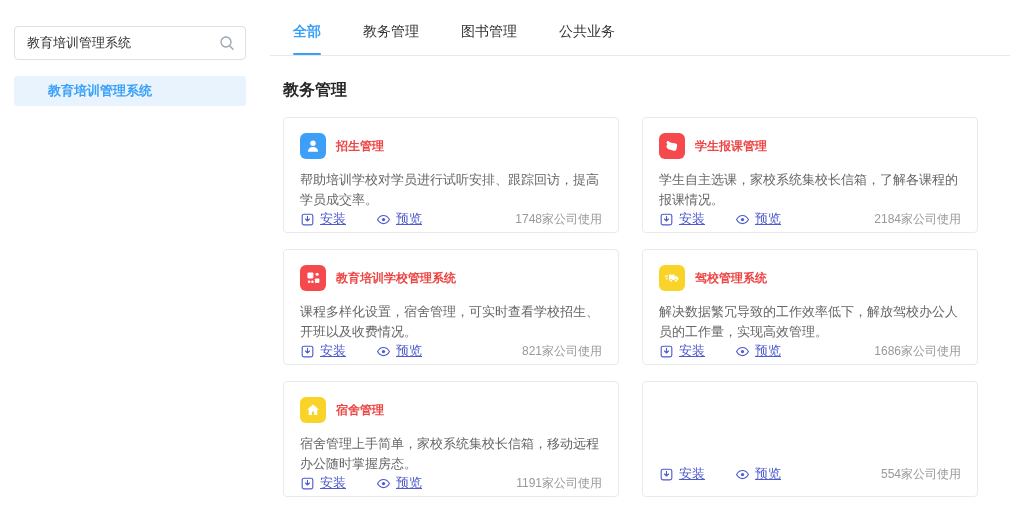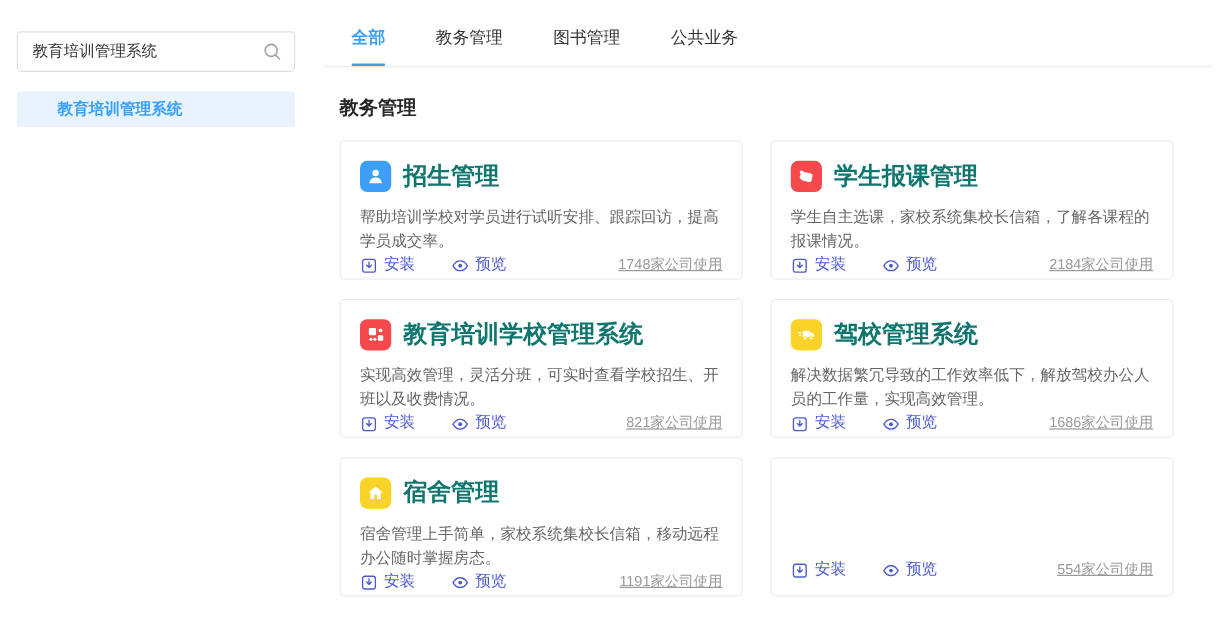--- a/index.html
+++ b/index.html
@@ -32,27 +32,27 @@
 
   .grid { position:absolute; left:13px; top:117px; width:712px;
           display:grid; grid-template-columns:336px 336px; grid-auto-rows:116px;
           column-gap:23px; row-gap:16px; }
   .card { background:#fff; border:1px solid #e8eaec; border-radius:4px;
           padding:15px 16px 13px 16px; display:flex; flex-direction:column; }
   .card-head { display:flex; align-items:center; }
   .app-icon { width:26px; height:26px; border-radius:6px; display:flex; align-items:center;
               justify-content:center; flex:0 0 auto; }
   .app-icon svg { width:18px; height:18px; }
-  .card-title { font-size:20px; font-weight:bold; color:#0f766e; margin-left:10px; }
+  .card-title { font-size:12px; font-weight:bold; color:#ef4444; margin-left:10px; }
   .card-desc { font-size:13px; color:#666; line-height:20px; margin-top:11px; }
   .card-foot { margin-top:auto; display:flex; align-items:center; }
-  .link { display:flex; align-items:flex-end; color:#4d5bce; font-size:13px; cursor:pointer; }
+  .link { display:flex; align-items:center; color:#4d5bce; font-size:13px; cursor:pointer;text-decoration:underline; }
   .link + .link { margin-left:30px; }
   .link svg { width:15px; height:15px; margin-right:5px; }
-  .usage { margin-left:auto; font-size:12px; color:#999;text-decoration:underline; }
+  .usage { margin-left:auto; font-size:12px; color:#999; }
 </style>
 </head>
 <body>
 
 <div class="sidebar">
   <div class="search-box">
     <input type="text" value="教育培训管理系统" style="">
     <span class="search-icon">
       <svg viewBox="0 0 16 16">
           <circle cx="7" cy="7" r="5" fill="none" stroke="#9aa3ad" stroke-width="1.3"></circle>
@@ -142,21 +142,21 @@
           <svg viewBox="0 0 24 24">
               <rect x="4.5" y="4.5" width="8" height="8" rx="1.5" fill="#fff"></rect>
               <circle cx="17.5" cy="7" r="2.1" fill="#fff"></circle>
               <rect x="14.5" y="12.5" width="6" height="6" rx="1.2" fill="#fff"></rect>
               <circle cx="6.8" cy="17" r="1.7" fill="#fff"></circle>
               <circle cx="11.2" cy="17" r="1.7" fill="#fff"></circle>
             </svg>
         </span>
         <span class="card-title">教育培训学校管理系统</span>
       </div>
-      <div class="card-desc">实现高效管理，灵活分班，可实时查看学校招生、开班以及收费情况。</div>
+      <div class="card-desc">课程多样化设置，宿舍管理，可实时查看学校招生、开班以及收费情况。</div>
       <div class="card-foot">
         <span class="link">
           <svg viewBox="0 0 24 24">
               <rect x="3.5" y="3.5" width="17" height="17" rx="3" fill="none" stroke="#4d5bce" stroke-width="1.8"></rect>
               <path d="M12 7v7M8.8 11.2L12 14.4l3.2-3.2" fill="none" stroke="#4d5bce" stroke-width="1.8" stroke-linecap="round" stroke-linejoin="round"></path>
             </svg>
           <span>安装</span>
           </span>
         <span class="link">
           <svg viewBox="0 0 24 24">

